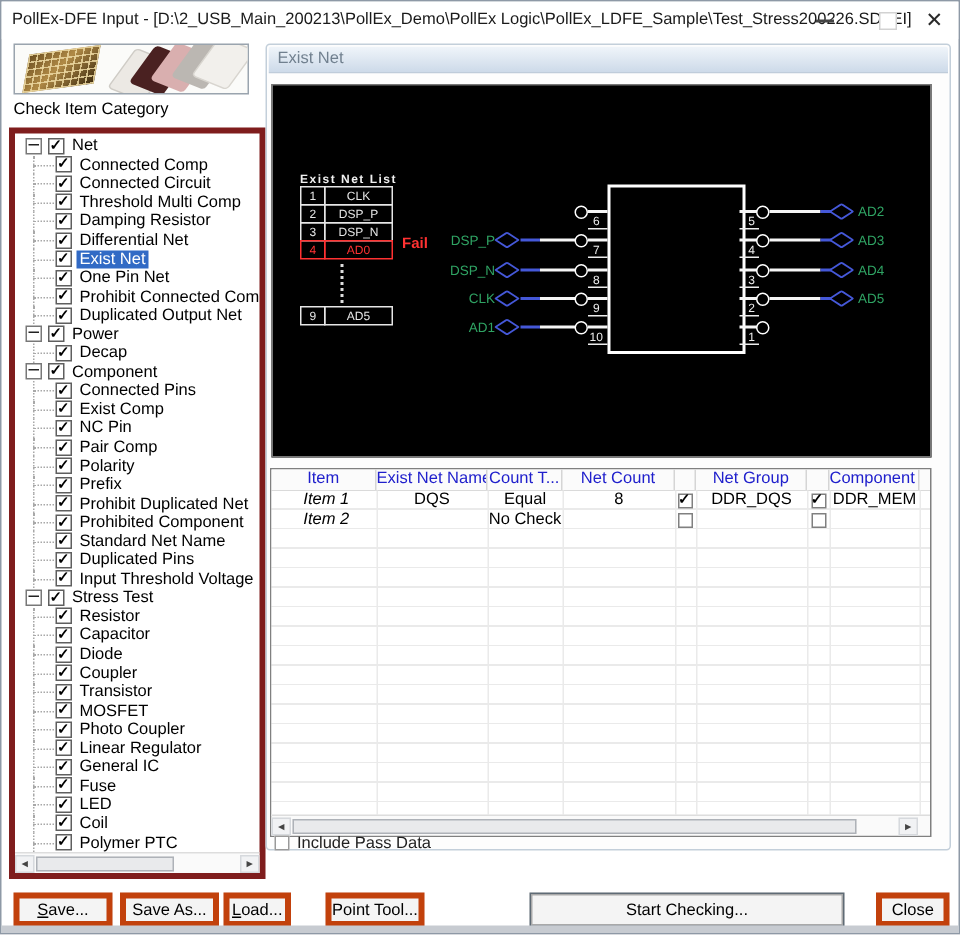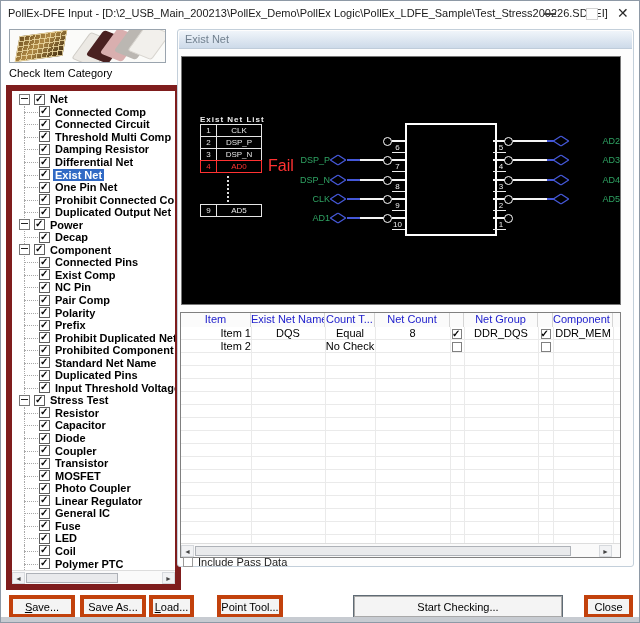--- a/index.html
+++ b/index.html
@@ -18,21 +18,21 @@
                          repeating-linear-gradient(0deg,rgba(235,215,160,.85) 0 1px,transparent 1px 5px),
                          linear-gradient(135deg,#6B4E20,#B08A46 45%,#3E2C10);}
   .card{position:absolute;width:24px;height:30px;border-radius:3px;transform:rotate(22deg) skewX(-14deg);}
   .card1{left:70px;top:4px;background:#ECE9E4;border:1px solid #CFCCC6;}
   .card2{left:84px;top:2px;background:#4A2121;}
   .card3{left:98px;top:0px;background:#D9AFAF;}
   .card4{left:112px;top:-2px;background:#BBB7B2;}
   .card5{left:126px;top:-4px;background:#F2F0EC;border:1px solid #D8D5CF;}
   
   .cat-label{position:absolute;left:8px;top:66px;font-size:11px;color:#000;}
-  .treebox{position:absolute;left:5px;top:84px;width:163px;height:493px;border:6px solid #7f1d1d;background:#fff;overflow:hidden;font-weight:bold;}
+  .treebox{position:absolute;left:5px;top:84px;width:163px;height:493px;border:4px solid #7f1d1d;background:#fff;overflow:hidden;}
   .tree{position:absolute;left:0;top:2px;right:0;}
   .titem{position:relative;display:flex;align-items:center;height:12.55px;font-size:11px;white-space:nowrap;cursor:default;}
   .titem[data-kind="root"]{padding-left:7px;}
   .titem[data-kind="child"]{padding-left:27px;}
   .titem[data-kind="child"]::before{content:"";position:absolute;left:12px;top:0;bottom:0;border-left:1px dotted #A8A8A8;}
   .titem[data-kind="child"]::after{content:"";position:absolute;left:12px;width:14px;top:50%;border-top:1px dotted #A8A8A8;}
   .expander{width:9px;height:9px;border:1px solid #787878;background:#fff;position:relative;flex:none;margin-right:4px;}
   .expander::before{content:"";position:absolute;left:1px;right:1px;top:3px;height:1px;background:#222;}
   .tcb{width:11px;height:11px;box-sizing:border-box;border:1px solid #5F5F5F;background:#fff;flex:none;margin-right:3px;position:relative;}
   .tcb[data-checked="1"]::before{content:"✓";position:absolute;left:0px;top:-2px;font-size:10px;font-weight:bold;color:#000;}
@@ -51,32 +51,32 @@
   
   .canvas{position:absolute;left:180px;top:55px;width:440px;height:249px;background:#000;border:1px solid #777;box-sizing:border-box;}
   .nl-title{position:absolute;left:18px;top:58px;color:#F0F0F0;font-size:8px;letter-spacing:1px;font-weight:bold;}
   .nl-table{position:absolute;left:18px;top:68px;}
   .nrow{display:flex;margin-top:-1px;}
   .ncell{box-sizing:border-box;border:1px solid #E6E6E6;color:#E6E6E6;font-size:8px;height:13px;line-height:11px;text-align:center;}
   .ncell.no{width:17px;}
   .ncell.nm{width:46px;margin-left:-1px;}
   .nrow[data-state="fail"] .ncell{border-color:#FF3232;color:#FF3232;position:relative;z-index:2;}
   .nl-dots{width:0;height:26px;border-left:2px dotted #DEDEDE;margin:3px 0 3px 27px;}
-  .nl-fail{position:absolute;left:86px;top:100px;color:#FF3232;font-size:16px;font-weight:normal;}
+  .nl-fail{position:absolute;left:86px;top:100px;color:#FF3232;font-size:10px;font-weight:bold;}
   .ic{position:absolute;left:223px;top:66px;width:88px;height:109px;border:2px solid #FFF;background:#000;box-sizing:content-box;}
   .lrows,.rrows{position:absolute;inset:0;}
   .lrow,.rrow{position:absolute;left:0;width:100%;height:0;}
   .lrows div:nth-of-type(1),.rrows div:nth-of-type(1){top:84px;}
   .lrows div:nth-of-type(2),.rrows div:nth-of-type(2){top:103px;}
   .lrows div:nth-of-type(3),.rrows div:nth-of-type(3){top:123px;}
   .lrows div:nth-of-type(4),.rrows div:nth-of-type(4){top:142px;}
   .lrows div:nth-of-type(5),.rrows div:nth-of-type(5){top:161px;}
   .net{position:absolute;top:-5px;color:#2FA363;font-size:9px;}
   .lrow .net{left:98px;width:50px;text-align:right;}
-  .rrow .net{left:390px;width:48px;text-align:right;}
+  .rrow .net{left:390px;width:48px;text-align:left;}
   .dia{position:absolute;top:-4px;width:8px;height:8px;border:1.5px solid #4558D8;background:#000;transform:scaleX(1.55) rotate(45deg);border-radius:1px;box-sizing:border-box;}
   .lrow .dia{left:152px;} .rrow .dia{left:375px;}
   .segb{position:absolute;top:-1px;height:2px;background:#4558D8;}
   .segw{position:absolute;top:-1px;height:2px;background:#F5F5F5;}
   .lrow .segb{left:165px;width:13px;} .lrow .segw{left:178px;width:25px;}
   .rrow .segw{left:331px;width:34px;} .rrow .segb{left:365px;width:13px;}
   .circ{position:absolute;top:-4px;width:9px;height:9px;border:1.5px solid #FFF;border-radius:50%;background:#000;box-sizing:border-box;}
   .lrow .circ{left:201px;} .rrow .circ{left:322px;}
   .stub{position:absolute;top:-1px;height:2px;background:#F5F5F5;}
   .lrow .stub{left:210px;width:13px;} .rrow .stub{left:311px;width:12px;}
@@ -88,21 +88,21 @@
   .dtable{position:absolute;left:179px;top:311px;width:441px;height:246px;border:1px solid #808080;background:#fff;box-sizing:border-box;}
   .thead{position:absolute;left:0;top:0;right:0;height:14px;background:#FBFBFB;border-bottom:1px solid #9A9A9A;display:flex;}
   .th{box-sizing:border-box;border-right:1px solid #D5D5D5;color:#2020CC;font-size:11px;line-height:13px;text-align:center;overflow:hidden;white-space:nowrap;flex:none;}
   .c0{width:70px;} .c1{width:74px;} .c2{width:50px;} .c3{width:75px;} .c4{width:14px;}
   .c5{width:74px;} .c6{width:15px;} .c7{width:60px;}
   .tbody{position:absolute;left:0;top:14px;right:0;bottom:13px;
          background:repeating-linear-gradient(to bottom,#fff 0 12px,#EAEAEA 12px 13px);}
   .vline{position:absolute;top:0;bottom:0;width:1px;background:#EAEAEA;}
   .trow{display:flex;height:13px;position:relative;}
   .td{box-sizing:border-box;font-size:11px;line-height:13px;text-align:center;overflow:hidden;white-space:nowrap;color:#000;flex:none;}
-  .td.item{text-align:right;padding-left:3px;}
+  .td.item{text-align:center;padding-left:3px;font-style:italic;}
   .td.cbc{display:flex;align-items:center;justify-content:center;}
   .cb{width:10px;height:10px;box-sizing:border-box;border:1px solid #808080;background:#fff;position:relative;flex:none;}
   .cb[data-checked="1"]::before{content:"✓";position:absolute;left:-1px;top:-3px;font-size:10px;font-weight:bold;color:#000;}
   
   .ipd{position:absolute;left:182px;top:555px;display:flex;align-items:center;font-size:11px;color:#222;}
   .ipd .cb{margin-right:5px;border-color:#9A9A9A;}
   .btn{position:absolute;height:23px;background:#F4F4F4;border:4px solid #c2410c;font-size:11px;font-family:inherit;color:#000;padding:0;cursor:default;}
   .btn .u{text-decoration:underline;}
   #btn-save{left:8px;top:594px;width:66px;}
   #btn-saveas{left:79px;top:594px;width:66px;}

